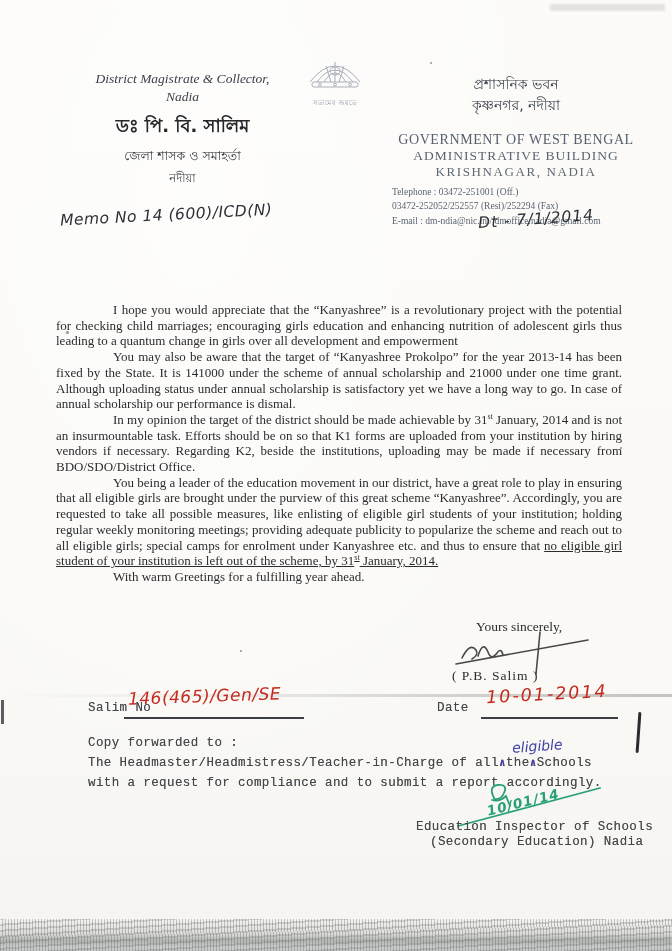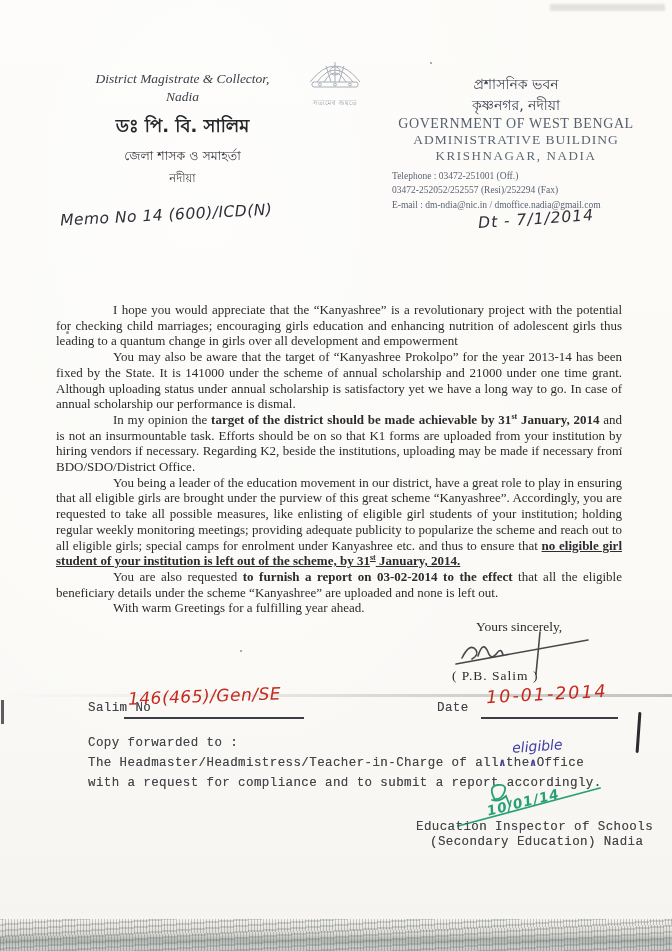--- a/index.html
+++ b/index.html
@@ -16,36 +16,36 @@
   
   .hdr-left{left:55px;top:70px;width:255px;text-align:center;}
   .hdr-left .title{font-style:italic;font-size:13.5px;color:#3a3f48;line-height:1.35;}
   .hdr-left .bn-name{font-family:"DejaVu Sans",sans-serif;font-size:18px;font-weight:bold;color:#25272b;margin-top:6px;}
   .hdr-left .bn-desig{font-family:"DejaVu Sans",sans-serif;font-size:12.5px;color:#33363c;margin-top:4px;}
   .hdr-left .bn-place{font-family:"DejaVu Sans",sans-serif;font-size:11.5px;color:#3a3d43;margin-top:3px;}
   .emblem{left:300px;top:56px;width:70px;text-align:center;color:#7d8799;}
   .emblem .cap{font-family:"DejaVu Sans",sans-serif;font-size:6.5px;color:#8b93a2;margin-top:-2px;letter-spacing:.5px;}
   .hdr-right{left:380px;top:74px;width:272px;text-align:center;}
   .hdr-right .bn{font-family:"DejaVu Sans",sans-serif;font-size:14px;color:#3c424e;line-height:1.5;}
-  .hdr-right .gov1{font-size:14px;letter-spacing:.6px;color:#57606f;margin-top:0;}
+  .hdr-right .gov1{font-size:14px;letter-spacing:.6px;color:#57606f;margin-top:16px;}
   .hdr-right .gov2{font-size:13.5px;letter-spacing:1px;color:#5b6472;}
   .hdr-right .gov3{font-size:13px;letter-spacing:1.6px;color:#5f6875;}
   .contacts{text-align:left;margin-top:5px;padding-left:12px;font-size:9.5px;line-height:1.5;color:#5a6372;font-family:"Liberation Serif",serif;}
   
   .hand{font-family:"DejaVu Sans",sans-serif;font-style:italic;}
   .hand-black{color:#2f3038;}
   .hand-red{color:#c5291e;}
   .hand-blue{color:#4040a4;}
   .hand-green{color:#27a077;}
   .memo-top-left{left:60px;top:206px;font-size:15.5px;transform:rotate(-3deg);letter-spacing:.5px;}
   .memo-top-right{left:478px;top:210px;font-size:15.5px;transform:rotate(-4deg);letter-spacing:1px;}
   
   .body-text{left:56px;top:266px;width:566px;font-size:13px;line-height:15.7px;text-align:justify;margin-top:36px;}
   .body-text p{margin:0;text-indent:57px;}
-  .b{font-weight:bold;}
+  .b{font-weight:normal;}
   .u{text-decoration:underline;}
   sup{font-size:.62em;line-height:0;}
   .closing{text-indent:57px !important;text-align:left;}
   .yours{left:476px;top:619px;font-size:13.5px;}
   .salim{left:452px;top:668px;font-size:13.5px;letter-spacing:1px;text-align:center;}
   .sig-svg{left:448px;top:628px;}
   
   .tw{font-family:"Liberation Mono",monospace;font-size:12.5px;color:#43464b;letter-spacing:.4px;text-shadow:0 0 .6px rgba(40,40,40,.5);}
   .memo2-label{left:88px;top:701px;}
   .memo2-red{left:128px;top:686px;font-size:17px;transform:rotate(-2deg);letter-spacing:.5px;}
@@ -122,21 +122,20 @@
   </div>
 
   <div class="abs hand hand-black memo-top-left">Memo No 14 (600)/ICD(N)</div>
   <div class="abs hand hand-black memo-top-right">Dt - 7/1/2014</div>
 
   <div class="abs body-text">
     <p><span>I hope you would appreciate that the “Kanyashree” is a revolutionary project with the potential for checking child marriages; encouraging girls education and enhancing nutrition of adolescent girls thus leading to a quantum change in girls over all development and empowerment</span></p>
     <p><span>You may also be aware that the target of “Kanyashree Prokolpo” for the year 2013-14 has been fixed  by the State.  It is 141000 under the scheme of annual scholarship and 21000 under one time grant.  Although uploading status under annual scholarship is satisfactory yet we have a long way to go.  In case of annual scholarship our performance is dismal.</span></p>
     <p><span>In my opinion the </span><span class="b">target of the district should be made achievable by 31</span><sup class="b">st</sup><span class="b"> January, 2014</span><span> and is not an insurmountable task.  Efforts should be on so that K1 forms are uploaded from your institution by hiring vendors if necessary.  Regarding K2, beside the institutions, uploading may be made if necessary from BDO/SDO/District Office.</span></p>
     <p><span>You being a leader of the education movement in our district, have a great role to play in ensuring that all eligible girls are brought under the purview of this great scheme “Kanyashree”.  Accordingly, you are requested to take all possible measures, like enlisting of eligible girl students of your institution; holding regular weekly monitoring meetings; providing adequate publicity to popularize the scheme and reach out to all eligible girls; special camps for enrolment under Kanyashree etc. and thus to ensure that </span><span class="b u">no eligible girl student of your institution is left out of the scheme, by 31</span><sup class="b u">st</sup><span class="b u">  January, 2014.</span></p>
-    <p><span>You are also requested </span><span class="b">to furnish a report on 03-02-2014 to the effect</span><span> that all the eligible beneficiary details under the scheme “Kanyashree” are uploaded and none is left out.</span></p>
     <p class="closing">With warm Greetings for a fulfilling year ahead.</p>
   </div>
 
   <div class="abs yours">Yours sincerely,</div>
   <svg class="abs sig-svg" width="150" height="48" viewBox="0 0 150 48">
     <g stroke="#2a2a2e" stroke-width="1.6" fill="none" opacity="0.85" stroke-linecap="round">
       <path d="M14 30 q8 -16 14 -8 q3 5 -4 9"></path>
       <path d="M30 28 q5 -16 10 -4 q3 9 9 1 q4 -6 6 2"></path>
       <path d="M8 36 L140 12"></path>
       <path d="M92 4 Q90 26 88 46"></path>
@@ -151,21 +150,21 @@
 
   <div class="abs tw memo2-label">Salim No</div>
   <div class="abs hand hand-red memo2-red">146(465)/Gen/SE</div>
   <div class="abs memo2-line1"></div>
   <div class="abs tw date2-label">Date</div>
   <div class="abs hand hand-red date2-red">10-01-2014</div>
   <div class="abs memo2-line2"></div>
 
   <div class="abs tw copy-line">Copy forwarded to :</div>
 
-  <div class="abs tw recipient"><span>The Headmaster/Headmistress/Teacher-in-Charge of all</span><span class="caret">∧</span><span>the</span><span class="caret">∧</span><span>Office</span></div>
+  <div class="abs tw recipient"><span>The Headmaster/Headmistress/Teacher-in-Charge of all</span><span class="caret">∧</span><span>the</span><span class="caret">∧</span><span>Schools</span></div>
   <div class="abs hand hand-blue insert-word">eligible</div>
 
   <div class="abs tw request-line">with a request for compliance and to submit a report accordingly.</div>
 
   <svg class="abs green-sig" width="160" height="50" viewBox="0 0 160 50">
     <g stroke="#27a077" stroke-width="1.8" fill="none" stroke-linecap="round">
       <path d="M46 18 q-6 -12 4 -13 q10 -1 6 8 q-3 7 -10 6"></path>
       <path d="M44 20 q8 2 14 -4 l4 10"></path>
       <path d="M10 46 L152 8"></path>
     </g>

